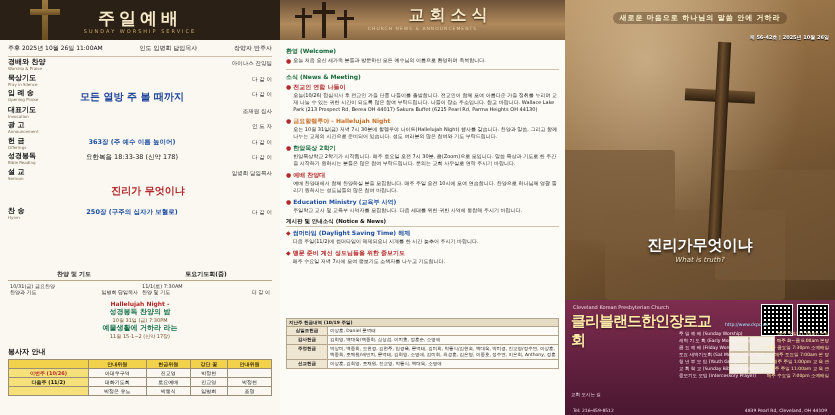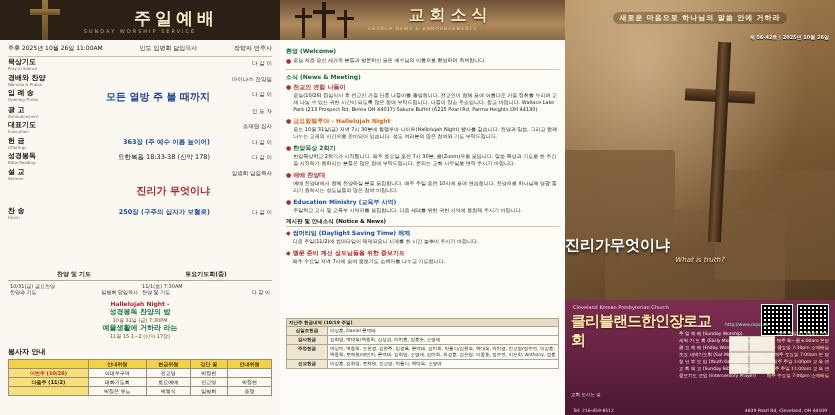--- a/index.html
+++ b/index.html
@@ -11,33 +11,33 @@
   .col1{position:absolute;left:0;top:0;width:280px;height:415px;background:#fbf8f2;
         border-right:1px solid #d8cfc0;}
   .c1-head{position:relative;height:40px;background:#2b2016;overflow:hidden;}
   .c1-head .cross{position:absolute;left:22px;top:-4px;width:46px;height:46px;}
   .c1-head .cross:before{content:"";position:absolute;left:20px;top:2px;width:6px;height:42px;
         background:linear-gradient(#9c7a3f,#6b4e22);}
   .c1-head .cross:after{content:"";position:absolute;left:8px;top:13px;width:30px;height:6px;
         background:linear-gradient(#9c7a3f,#6b4e22);}
   .c1-title{position:absolute;left:0;top:7px;width:280px;text-align:center;color:#f6e9c8;
         font-size:17px;font-weight:bold;letter-spacing:4px;
-        font-family:"DejaVu Serif","Liberation Serif",serif;margin-left:36px;}
+        font-family:"DejaVu Serif","Liberation Serif",serif;}
   .c1-sub{position:absolute;left:0;top:28px;width:280px;text-align:center;color:#c9ab72;font-size:5px;letter-spacing:2px;}
   .c1-meta{position:absolute;left:8px;top:44px;width:264px;font-size:6px;
         border-bottom:1px solid #cdbfa8;padding-bottom:3px;display:flex;justify-content:space-between;}
   .c1-meta .mid{color:#222;}
   .c1-meta .r{color:#222;}
 
   .ordertable{position:absolute;left:8px;top:58px;width:264px;}
   .orow{display:flex;align-items:flex-start;min-height:13px;margin-bottom:1.5px;}
   .o-l{width:46px;}
   .o-ko{font-size:7px;font-weight:bold;color:#111;line-height:8px;}
   .o-en{font-size:4px;color:#7a6a55;line-height:6px;}
-  .o-mid{flex:1;text-align:right;font-size:6.5px;color:#111;padding-top:1px;}
+  .o-mid{flex:1;text-align:center;font-size:6.5px;color:#111;padding-top:1px;}
   .o-mid .big{font-size:10px;font-weight:bold;color:#23489a;}
   .o-mid .blue{color:#1d4fa0;font-weight:bold;}
   .o-mid .red{color:#b2282b;font-weight:bold;font-size:10px;margin-left:32px;}
   .o-r{width:62px;text-align:right;font-size:5.5px;color:#333;padding-top:2px;}
 
   .c1-lowerbox{position:absolute;left:8px;top:270px;width:264px;}
   .lb-head{display:flex;font-size:6px;font-weight:bold;}
   .lb-head div{flex:1;text-align:center;border-bottom:1px solid #b9a98e;padding-bottom:1px;color:#222;}
   .lb-body{display:flex;font-size:5px;margin-top:2px;}
   .lb-col{flex:1;padding:0 2px;}
@@ -101,21 +101,21 @@
   .c3-cross{position:absolute;left:120px;top:42px;width:70px;height:200px;}
   .c3-cross .v{position:absolute;left:28px;top:0;width:13px;height:200px;
         background:linear-gradient(90deg,#3d2a18,#6b4d2c 40%,#2d1e10);transform:rotate(3deg);}
   .c3-cross .h{position:absolute;left:0;top:48px;width:70px;height:12px;
         background:linear-gradient(#6b4d2c,#2d1e10);transform:rotate(3deg);}
   .c3-banner{position:absolute;left:0;top:12px;width:270px;text-align:center;}
   .c3-banner .kr{display:inline-block;color:#fff4d0;font-size:7px;font-weight:bold;
         background:rgba(60,40,20,.35);padding:1px 6px;border-radius:6px;letter-spacing:1px;}
   .c3-issue{position:absolute;right:6px;top:34px;font-size:5px;color:#fff;
         text-shadow:0 1px 1px #000;font-weight:bold;}
-  .c3-ko-title{position:absolute;left:0;top:236px;width:270px;color:#fff;
+  .c3-ko-title{position:absolute;left:0;top:236px;width:270px;text-align:center;color:#fff;
         font-size:15px;font-weight:bold;text-shadow:0 2px 3px rgba(0,0,0,.8);
         font-family:"DejaVu Serif","Liberation Serif",serif;}
   .c3-en-title{position:absolute;left:0;top:256px;width:270px;text-align:center;color:#f2e2c2;
         font-size:7px;font-style:italic;text-shadow:0 1px 2px rgba(0,0,0,.8);}
   .c3-lower{position:absolute;left:0;top:300px;width:270px;height:115px;
         background:linear-gradient(#7e2d4f,#4a1730);color:#fff;}
   .c3-eng{position:absolute;left:8px;top:4px;font-size:5px;color:#f0d9e4;}
   .c3-logo{position:absolute;left:6px;top:12px;width:150px;font-size:15px;font-weight:bold;
         color:#ffe9a8;font-family:"DejaVu Serif","Liberation Serif",serif;
         text-shadow:0 1px 2px rgba(0,0,0,.5);letter-spacing:-1px;}
@@ -150,57 +150,57 @@
     <div class="c1-meta">
       <span>주후 2025년 10월 26일 11:00AM</span>
       <span class="mid"><span>인도</span>
         <span>임병희 담임목사</span></span>
       <span class="r">장양자 반주사</span>
     </div>
 
     <div class="ordertable">
       <div class="orow">
         <div class="o-l">
+            <div class="o-ko">경배와 찬양</div>
+          <div class="o-en">Worship &amp; Praise</div>
+          </div>
+        <div class="o-mid"></div>
+        <div class="o-r">아이나스 찬양팀</div>
+      </div>
+      <div class="orow">
+        <div class="o-l">
             <div class="o-ko">묵상기도</div>
           <div class="o-en">Pray in Silence</div>
           </div>
         <div class="o-mid"></div>
         <div class="o-r">다 같 이</div>
       </div>
       <div class="orow">
         <div class="o-l">
-            <div class="o-ko">경배와 찬양</div>
-          <div class="o-en">Worship &amp; Praise</div>
-          </div>
-        <div class="o-mid"></div>
-        <div class="o-r">아이나스 찬양팀</div>
-      </div>
-      <div class="orow">
-        <div class="o-l">
             <div class="o-ko">입 례 송</div>
           <div class="o-en">Opening Praise</div>
           </div>
         <div class="o-mid"><span class="big">모든 열방 주 볼 때까지</span></div>
         <div class="o-r">다 같 이</div>
       </div>
       <div class="orow">
         <div class="o-l">
+            <div class="o-ko">대표기도</div>
+          <div class="o-en">Invocation</div>
+          </div>
+        <div class="o-mid"></div>
+        <div class="o-r">조재원 집사</div>
+      </div>
+      <div class="orow">
+        <div class="o-l">
             <div class="o-ko">광 고</div>
           <div class="o-en">Announcement</div>
           </div>
         <div class="o-mid"></div>
         <div class="o-r">인 도 자</div>
-      </div>
-      <div class="orow">
-        <div class="o-l">
-            <div class="o-ko">대표기도</div>
-          <div class="o-en">Invocation</div>
-          </div>
-        <div class="o-mid"></div>
-        <div class="o-r">조재원 집사</div>
       </div>
       <div class="orow">
         <div class="o-l">
             <div class="o-ko">헌 금</div>
           <div class="o-en">Offerings</div>
           </div>
         <div class="o-mid"><span class="blue">363장 (주 예수 이름 높이어)</span></div>
         <div class="o-r">다 같 이</div>
       </div>
       <div class="orow">

